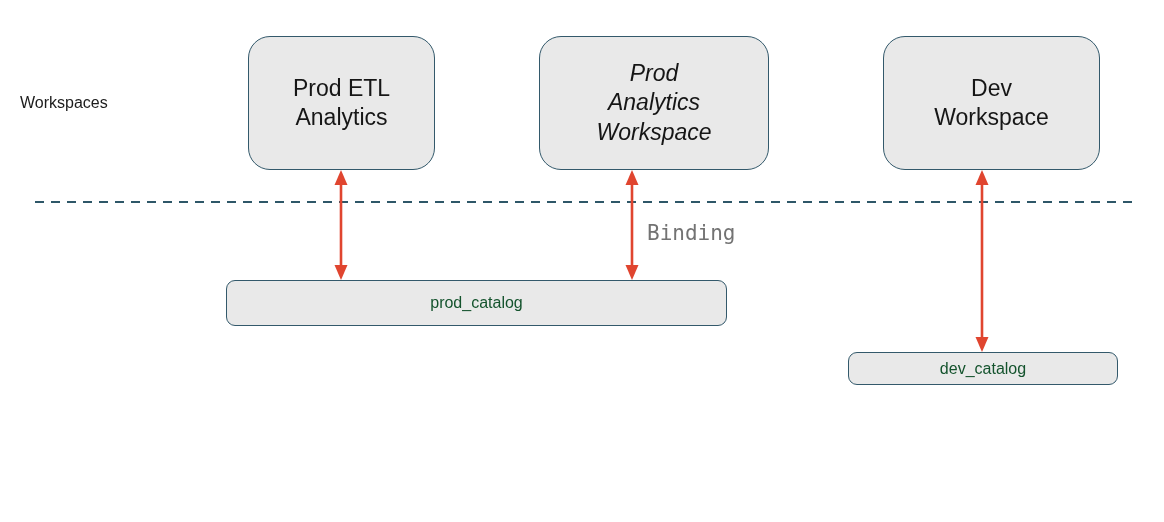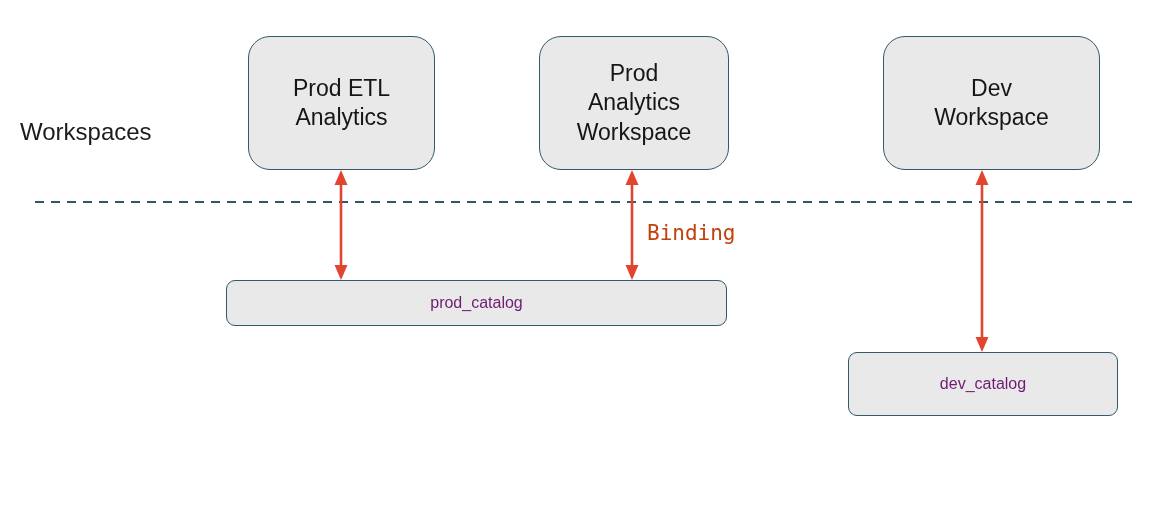--- a/index.html
+++ b/index.html
@@ -11,25 +11,24 @@
     position: relative;
     width: 1164px;
     height: 522px;
     background: #ffffff;
     font-family: "Liberation Sans", sans-serif;
     color: #1f1f1f;
     overflow: hidden;
   }
   .row-label {
     position: absolute;
-    font-size: 24px;
+    font-size: 16px;
     line-height: 1.28;
     white-space: pre-line;
     color: #1c1c1c;
-    margin-top: 24px;
   }
   .label-workspaces { left: 20px; top: 93px; }
   .label-catalogs   { left: 20px; top: 310px; }
 
   .ws-box {
     position: absolute;
     top: 36px;
     height: 134px;
     box-sizing: border-box;
     background: #e9e9e9;
@@ -40,40 +39,40 @@
     justify-content: center;
     text-align: center;
   }
   .ws-box .box-text {
     font-size: 23px;
     line-height: 1.28;
     white-space: pre-line;
     color: #161616;
   }
   .ws-box1 { left: 248px; width: 187px; }
-  .ws-box2 { left: 539px; width: 190px; }
+  .ws-box2 { left: 539px; width: 230px; font-style: italic; }
   .ws-box3 { left: 883px; width: 217px; }
 
   .catalog-box {
     position: absolute;
     box-sizing: border-box;
     background: #e9e9e9;
     border: 1.5px solid #33596b;
     border-radius: 9px;
     display: flex;
     align-items: center;
     justify-content: center;
     text-align: center;
   }
   .catalog-box .box-text {
     font-size: 16px;
-    color: #701a75;
+    color: #14532d;
   }
   .cat-prod { left: 226px; top: 280px; width: 501px; height: 46px; }
-  .cat-dev  { left: 848px; top: 352px; width: 270px; height: 64px; }
+  .cat-dev  { left: 848px; top: 352px; width: 270px; height: 33px; }
 
   .boundary {
     position: absolute;
     left: 35px;
     top: 196px;
     width: 1098px;
     height: 12px;
   }
   .arrow {
     position: absolute;
@@ -83,21 +82,21 @@
   .arrow-2 { left: 622px; top: 170px; height: 110px; }
   .arrow-3 { left: 972px; top: 170px; height: 182px; }
   .arrow svg, .boundary svg { display: block; }
 
   .binding-label {
     position: absolute;
     left: 647px;
     top: 221px;
     font-family: "DejaVu Sans Mono", monospace;
     font-size: 21px;
-    color: #c2410c;
+    color: #737373;
   }
 </style>
 </head>
 <body>
 
 <div class="canvas">
 
   <div class="row-label label-workspaces">Workspaces</div>
 
 

